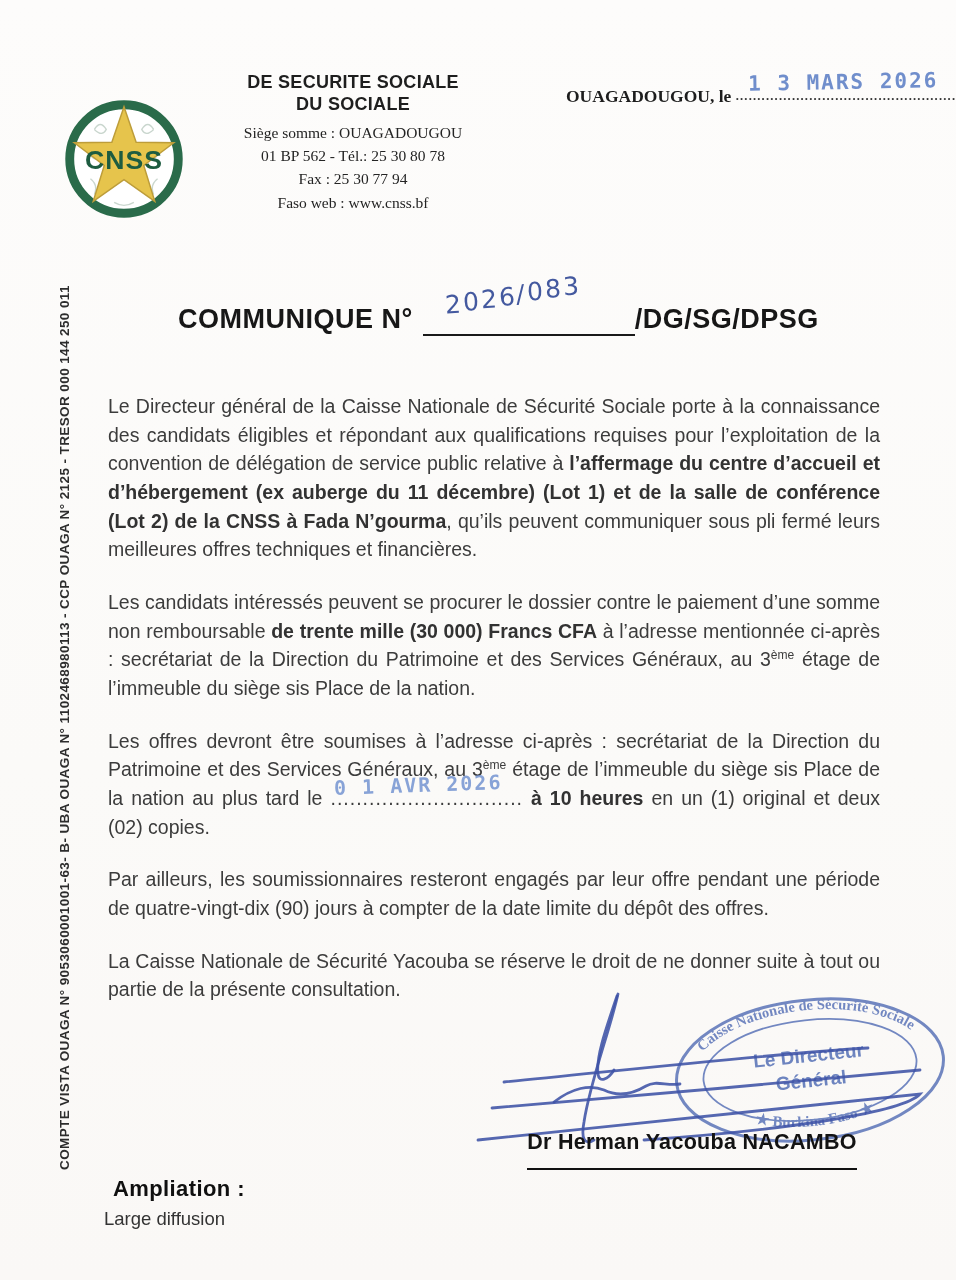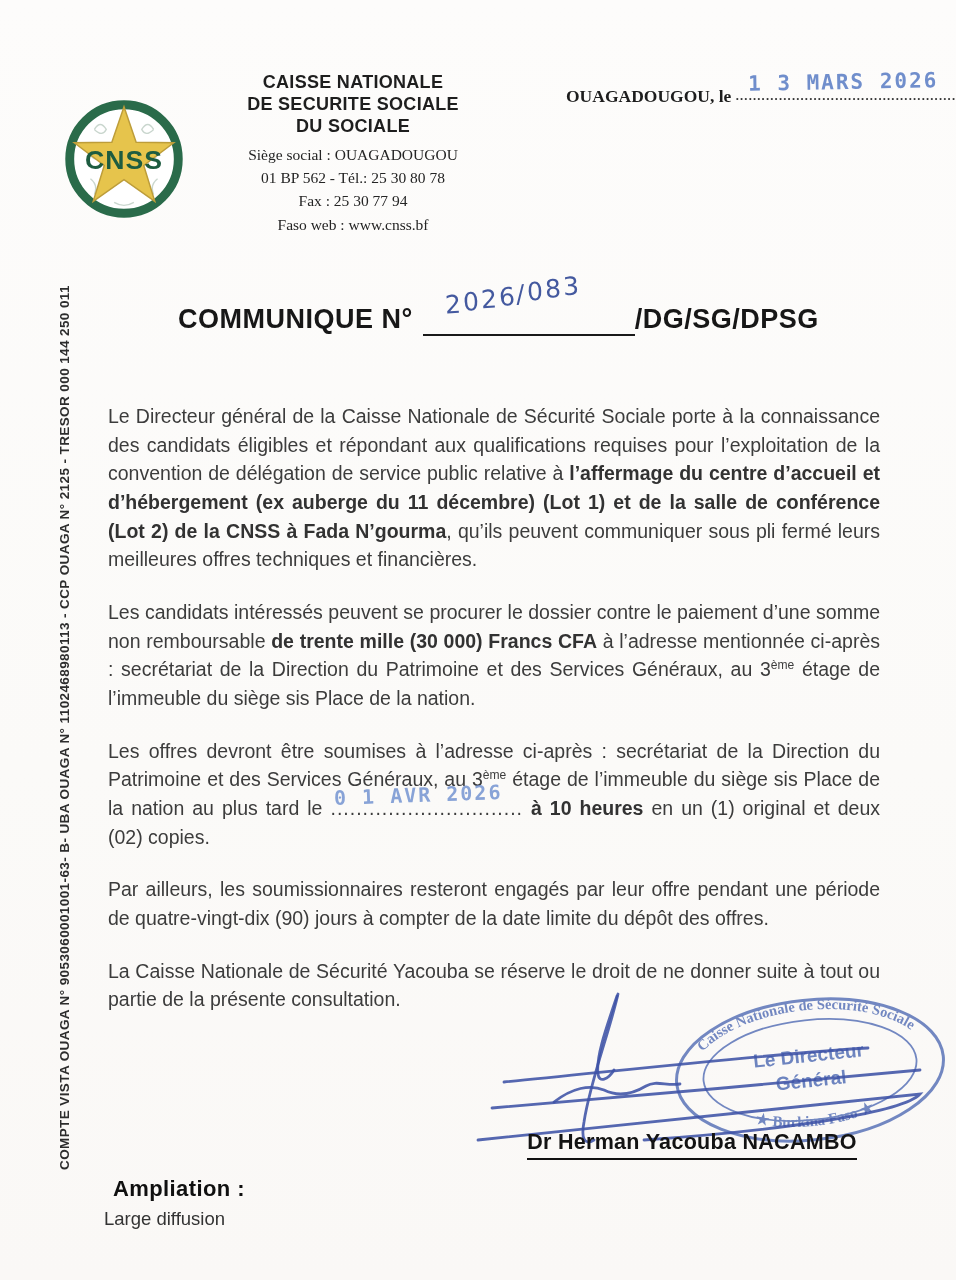--- a/index.html
+++ b/index.html
@@ -31,41 +31,41 @@
     font-family:"DejaVu Sans Mono",monospace;font-weight:bold;font-size:21px;
     color:rgba(92,126,197,.88);letter-spacing:2px;transform:rotate(-1deg);white-space:nowrap;
   }
   
   .title-row{position:absolute;left:178px;top:298px;font-weight:bold;font-size:27px;color:#171717;white-space:nowrap;letter-spacing:.5px;}
   .title-prefix{margin-right:10px;}
   .hand-line{display:inline-block;width:212px;height:36px;border-bottom:2.5px solid #1a1a1a;position:relative;vertical-align:-8px;}
   .hand-num{position:absolute;left:22px;top:-8px;font-family:"DejaVu Sans",sans-serif;font-weight:normal;font-size:25px;color:#44599f;letter-spacing:2px;}
   .hand-ch{display:inline-block;transform:translateY(calc(var(--i) * -2.6px)) rotate(-3deg);}
   
-  .body-text{position:absolute;left:108px;top:402px;width:772px;font-size:19.5px;line-height:1.47;text-align:justify;color:#3c3c3c;}
+  .body-text{position:absolute;left:108px;top:392px;width:772px;font-size:19.5px;line-height:1.47;text-align:justify;color:#3c3c3c;}
   .para{margin:0 0 24px 0;}
   .para .b{font-weight:bold;color:#323232;}
   .para sup{font-size:62%;line-height:0;vertical-align:super;}
   .dotwrap{position:relative;letter-spacing:1px;white-space:nowrap;}
   .inline-stamp{
     position:absolute;left:4px;top:-16px;
     font-family:"DejaVu Sans Mono",monospace;font-weight:bold;font-size:20px;
     color:rgba(108,141,206,.8);letter-spacing:2px;transform:rotate(-2deg);white-space:nowrap;
   }
   
   .sig{position:absolute;left:468px;top:990px;width:484px;height:172px;}
   .sig svg{overflow:visible;}
   .scribble path{fill:none;stroke:#3d52a6;stroke-width:2.8;stroke-linecap:round;opacity:.88;}
   .seal{opacity:.85;}
   .seal .ring{fill:none;stroke:#5b74b8;}
   .seal-arc{font-family:"Liberation Serif",serif;font-weight:bold;font-size:14.5px;fill:#5b74b8;}
   .seal-center{font-family:"Liberation Sans",sans-serif;font-weight:bold;font-size:19px;fill:#5570b6;}
   .seal-arc-b{font-family:"Liberation Serif",serif;font-weight:bold;font-size:15px;fill:#5b74b8;}
   .signatory{position:absolute;left:492px;top:1130px;width:400px;text-align:center;}
-  .signatory .u{display:inline-block;font-weight:bold;font-size:21.5px;color:#131313;border-bottom:2.5px solid #111;padding-bottom:3px;letter-spacing:.3px;}
+  .signatory .u{display:inline-block;font-weight:bold;font-size:21.5px;color:#131313;border-bottom:2.5px solid #111;padding-bottom:13px;letter-spacing:.3px;}
   
   .ampliation{position:absolute;left:104px;top:1176px;}
   .amp-label{font-weight:bold;font-size:22px;color:#101010;letter-spacing:.4px;margin-left:9px;}
   .amp-value{margin-top:6px;font-size:18.5px;color:#333;}
 </style>
 </head>
 <body>
 
 <div class="page">
 
@@ -79,26 +79,25 @@
         <circle cx="36" cy="70" r="6"></circle>
           <circle cx="92" cy="70" r="6"></circle>
       </g>
       <polygon points="64,23 76.3,59 114.4,59.6 84,82.5 95.2,118.9 64,97 32.8,118.9 44,82.5 13.6,59.6 51.7,59" fill="#e6c44c" stroke="#bd9d3a" stroke-width="1.5"></polygon>
       <text class="logo-txt" x="64" y="86" text-anchor="middle">CNSS</text>
     </svg>
   </div>
 
   <div class="org">
     <div class="org-lines">
-        <div>CAISSE NATIONALE</div>
         <div>DE SECURITE SOCIALE</div>
         <div>DU SOCIALE</div>
       </div>
     <div class="contact-lines">
-        <div>Siège social : OUAGADOUGOU</div>
+        <div>Siège somme : OUAGADOUGOU</div>
         <div>01 BP 562 - Tél.: 25 30 80 78</div>
         <div>Fax : 25 30 77 94</div>
         <div>Faso web : www.cnss.bf</div>
       </div>
   </div>
 
   <div class="place-date">
     <span>OUAGADOUGOU, le </span><span class="pd-dots">..........................................................</span>
     <span class="date-stamp">1 3  MARS  2026</span>
   </div>

